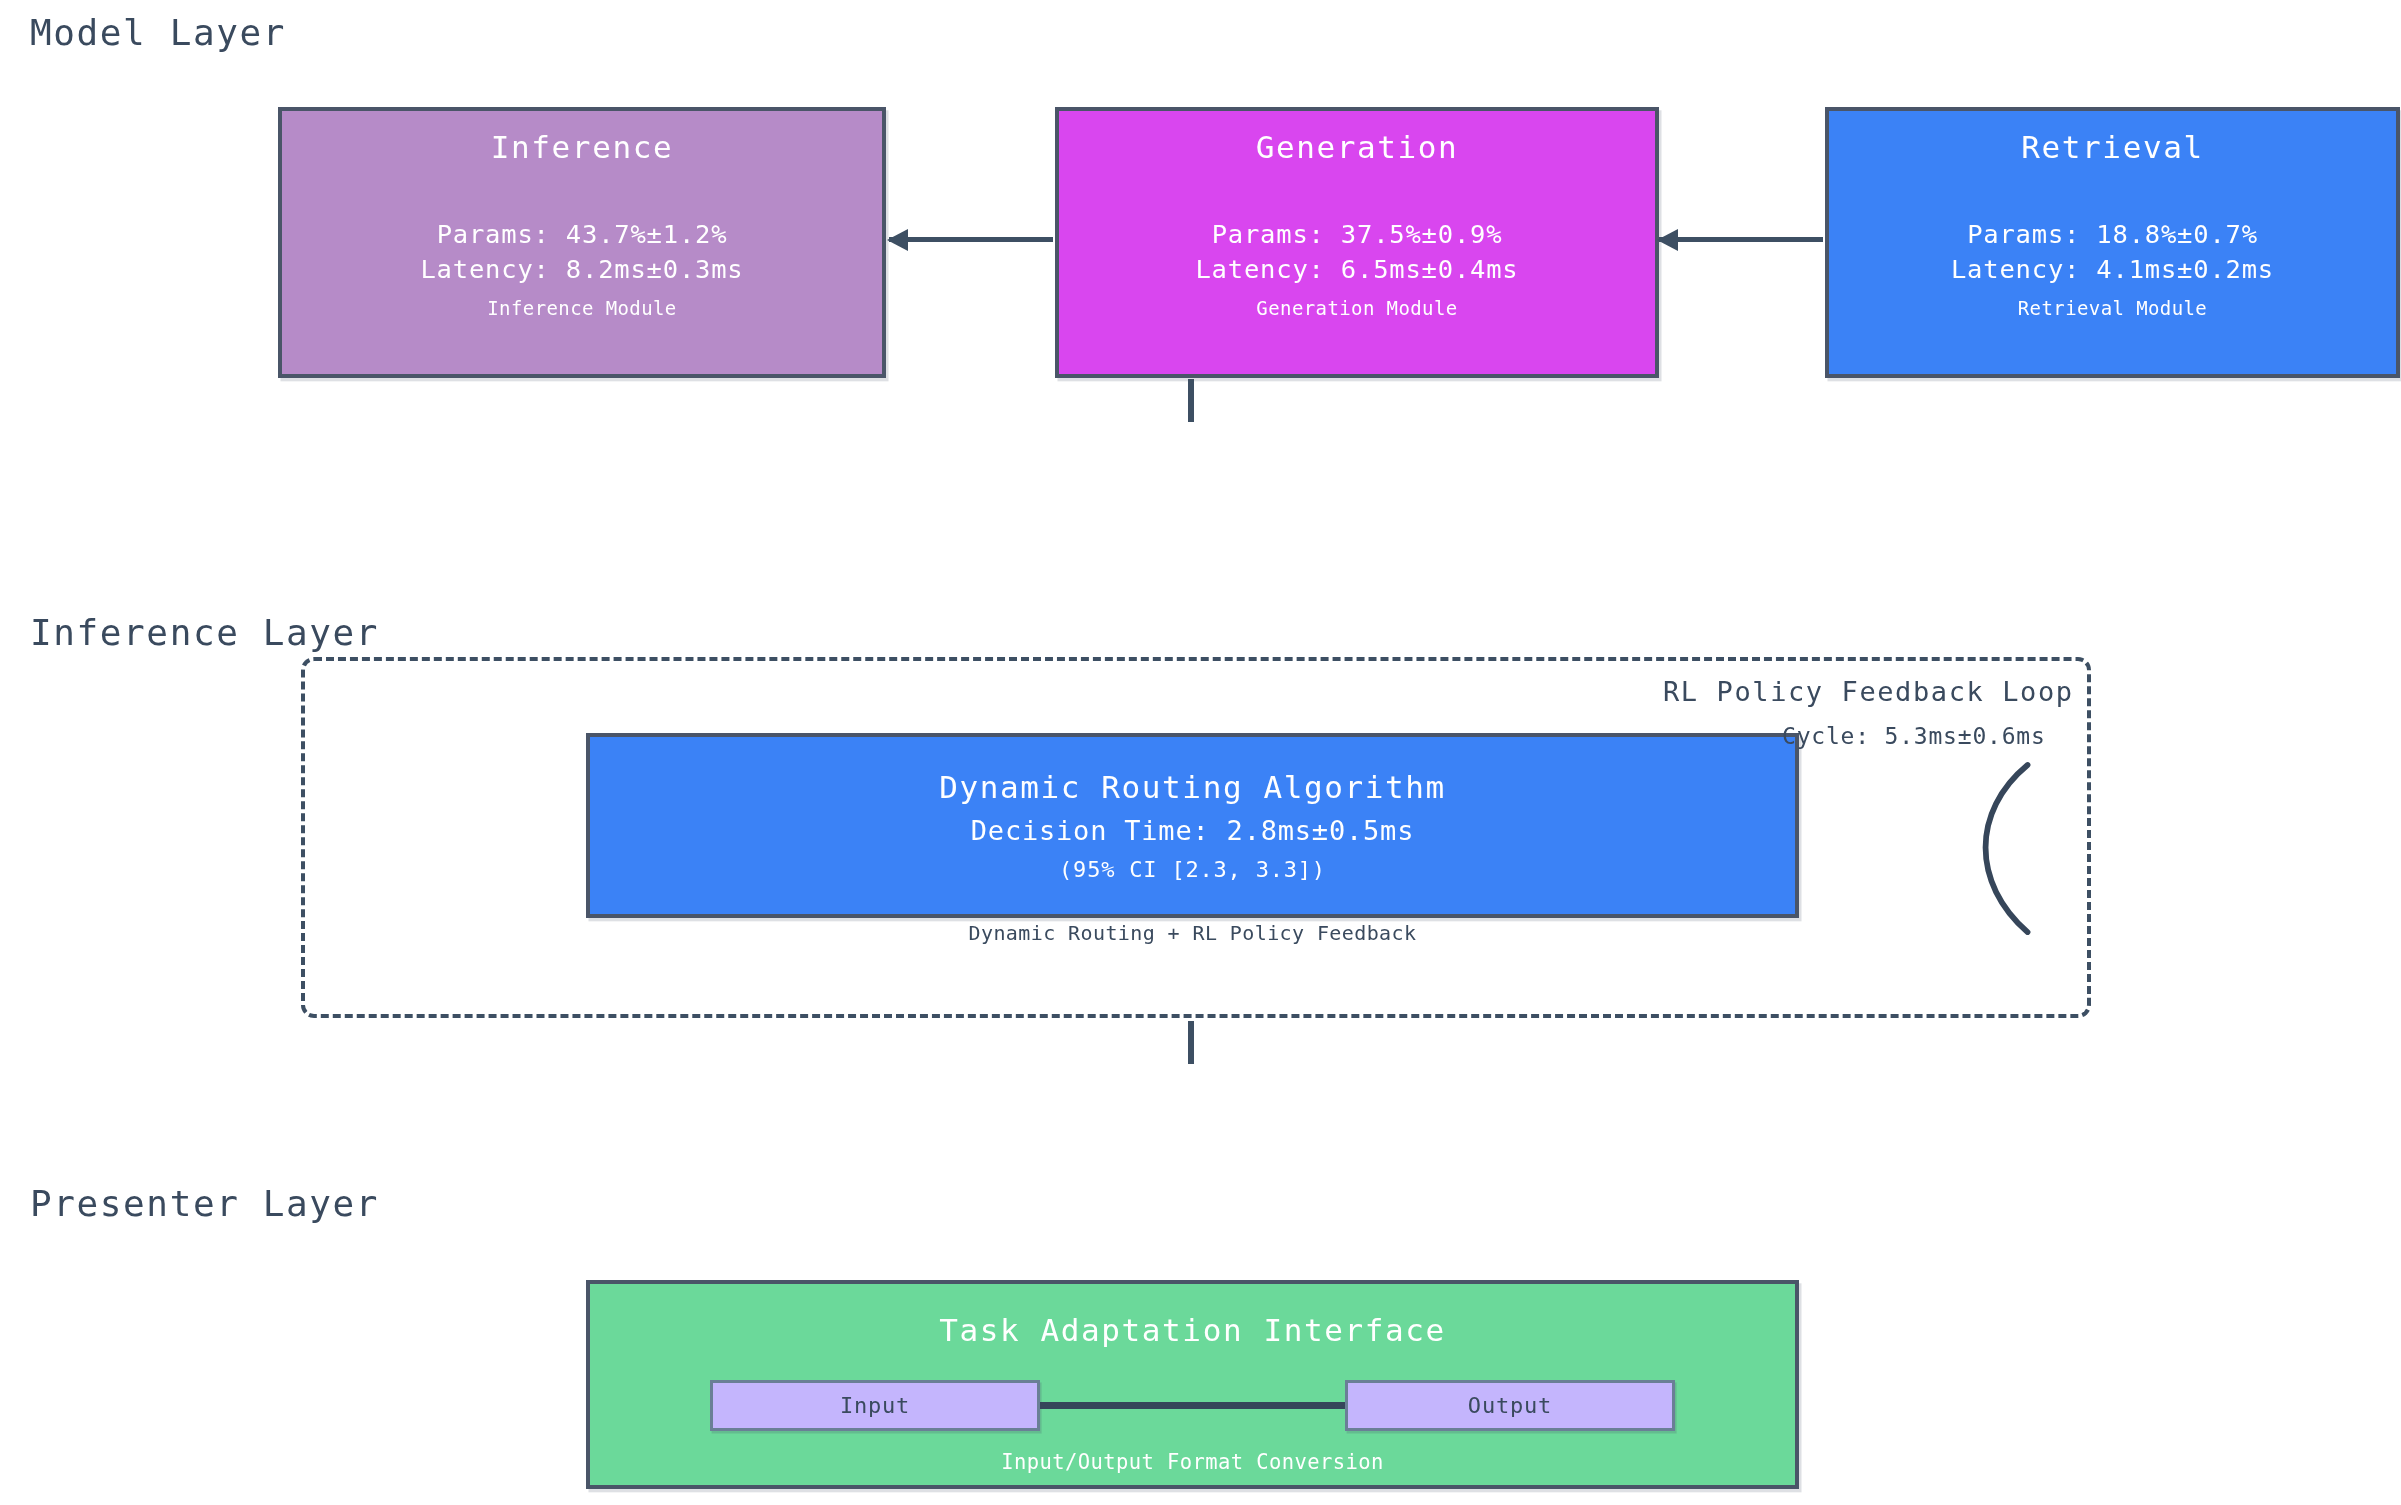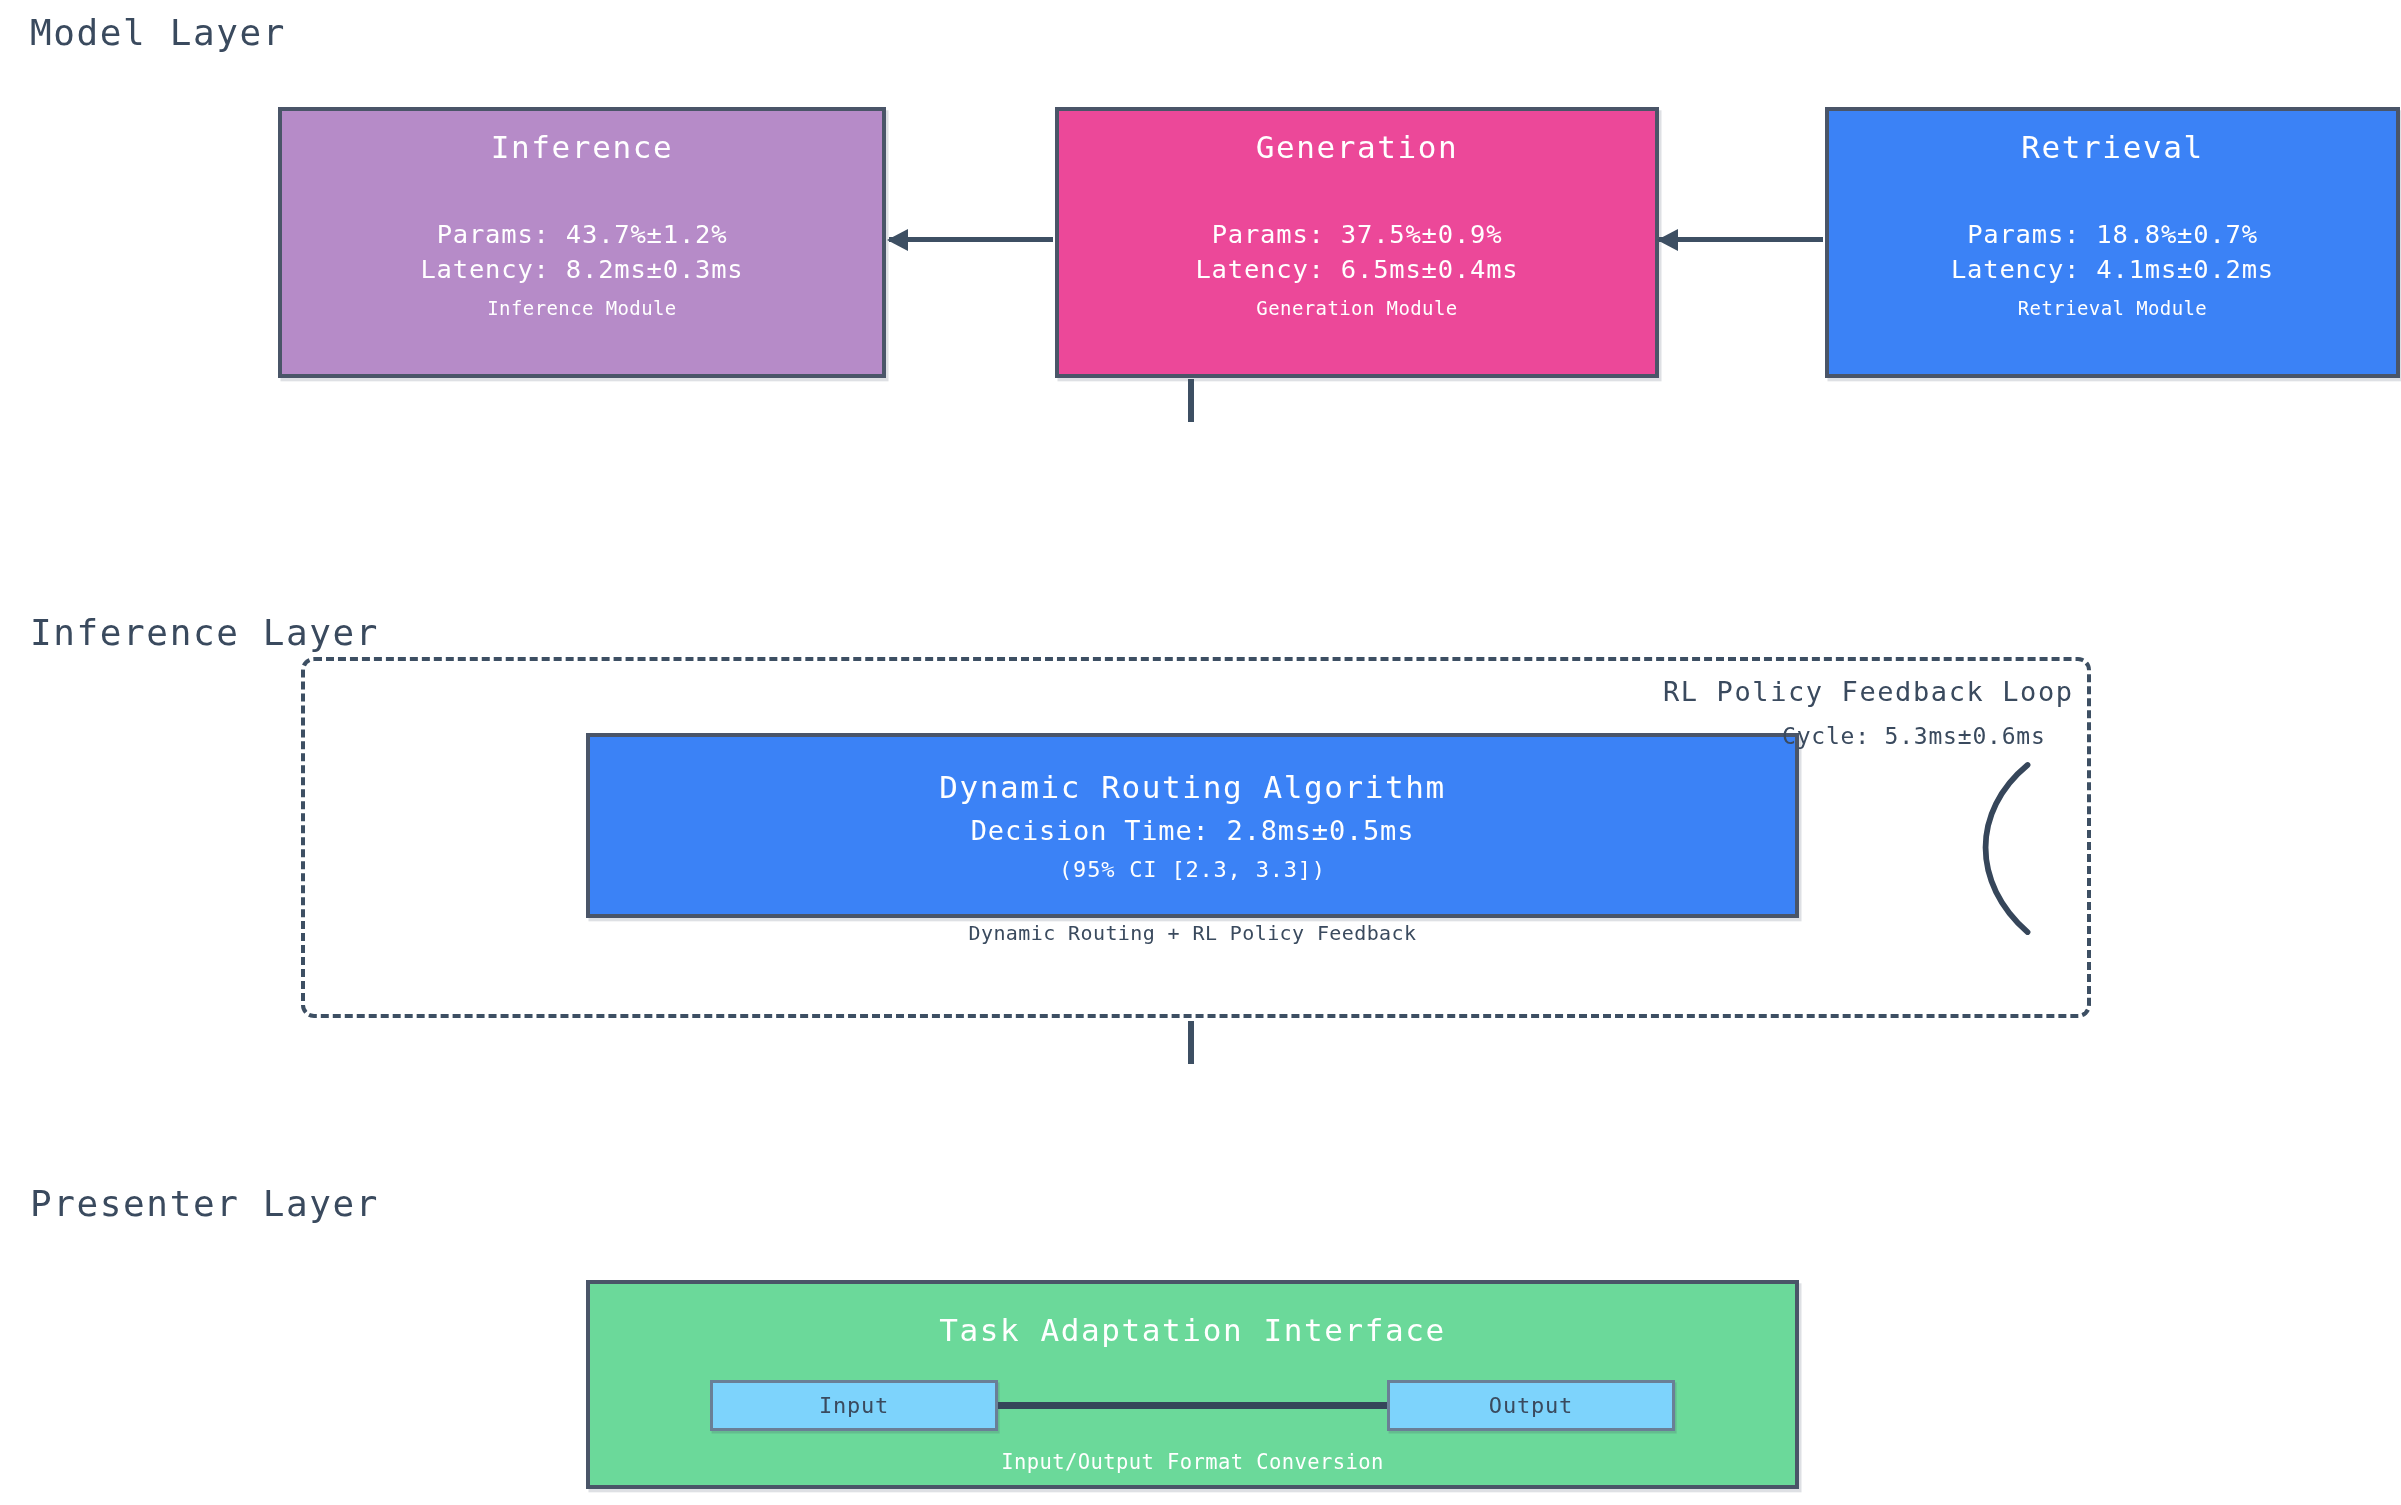--- a/index.html
+++ b/index.html
@@ -62,21 +62,21 @@
   .module-caption {
     color: #ffffff;
     font-size: 19px;
     letter-spacing: 0.4px;
     white-space: nowrap;
     margin-top: 13px;
   }
 
   
   #box-inference  { left: 278px;  top: 107px; width: 608px; height: 271px; background: #b68bc8; }
-  #box-generation { left: 1055px; top: 107px; width: 604px; height: 271px; background: #ec4899; }
+  #box-generation { left: 1055px; top: 107px; width: 604px; height: 271px; background: #d946ef; }
   #box-retrieval  { left: 1825px; top: 107px; width: 575px; height: 271px; background: #3b82f6; }
 
   
   .h-arrow {
     position: absolute;
     height: 5px;
     background: #3d4f63;
   }
   .h-arrow::before {
     content: "";
@@ -203,23 +203,23 @@
     left: 710px;
     top: 1380px;
     width: 965px;
     height: 51px;
     display: flex;
     align-items: center;
     justify-content: space-between;
   }
   .io-box {
     box-sizing: border-box;
-    width: 288px;
+    width: 330px;
     height: 51px;
-    background: #7dd3fc;
+    background: #c4b5fd;
     border: 3.3px solid #6a7f96;
     display: flex;
     align-items: center;
     justify-content: center;
     color: #3a4a5e;
     font-size: 22px;
     letter-spacing: 0.8px;
     box-shadow: 1.6px 2.5px 0 rgba(74,85,104,0.22);
   }
   #io-connector {

